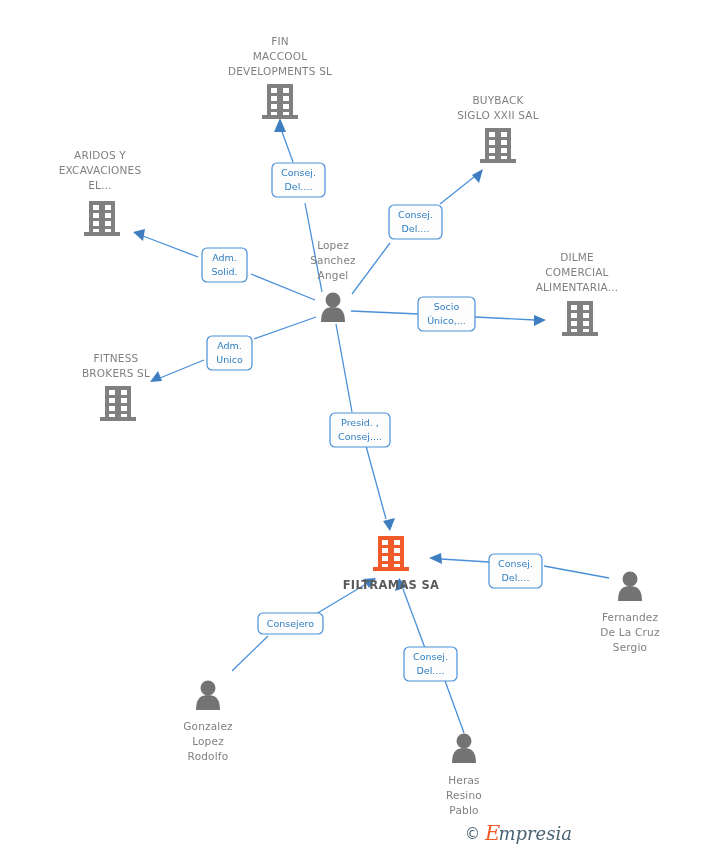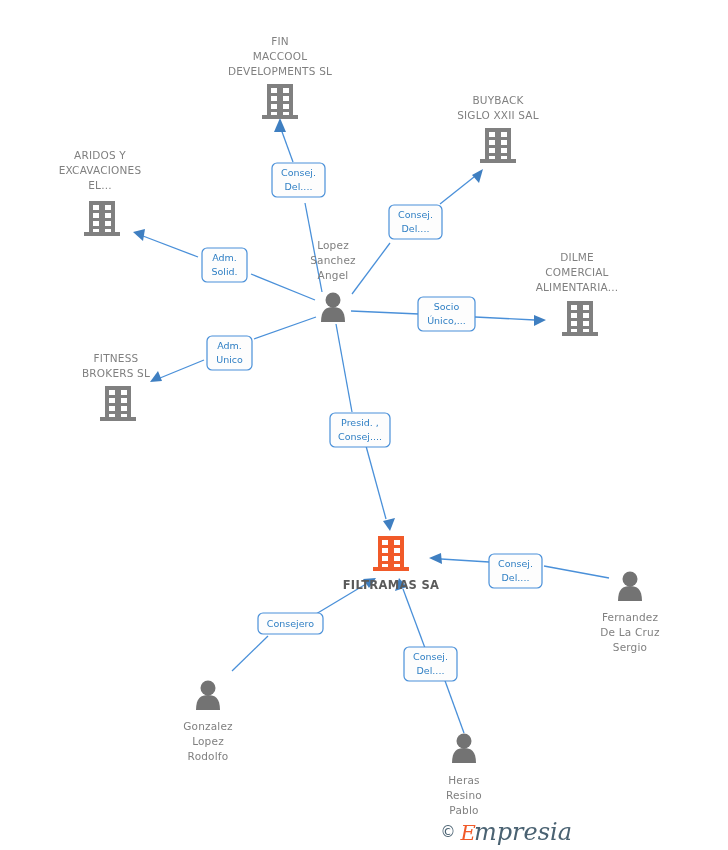--- a/index.html
+++ b/index.html
@@ -78,21 +78,21 @@
     font-family: "DejaVu Serif", serif;
     font-style: italic;
     font-size: 21px;
     color: #f15a29;
     line-height: 1;
     margin-right: -2px;
   }
   .wm-rest {
     font-family: "DejaVu Serif", serif;
     font-style: italic;
-    font-size: 24px;
+    font-size: 18px;
     color: #4a6272;
     line-height: 1;
   }
 </style>
 </head>
 <body>
 
 <div id="graph-root">
   <svg class="graph-canvas" viewBox="0 0 728 850">
 

